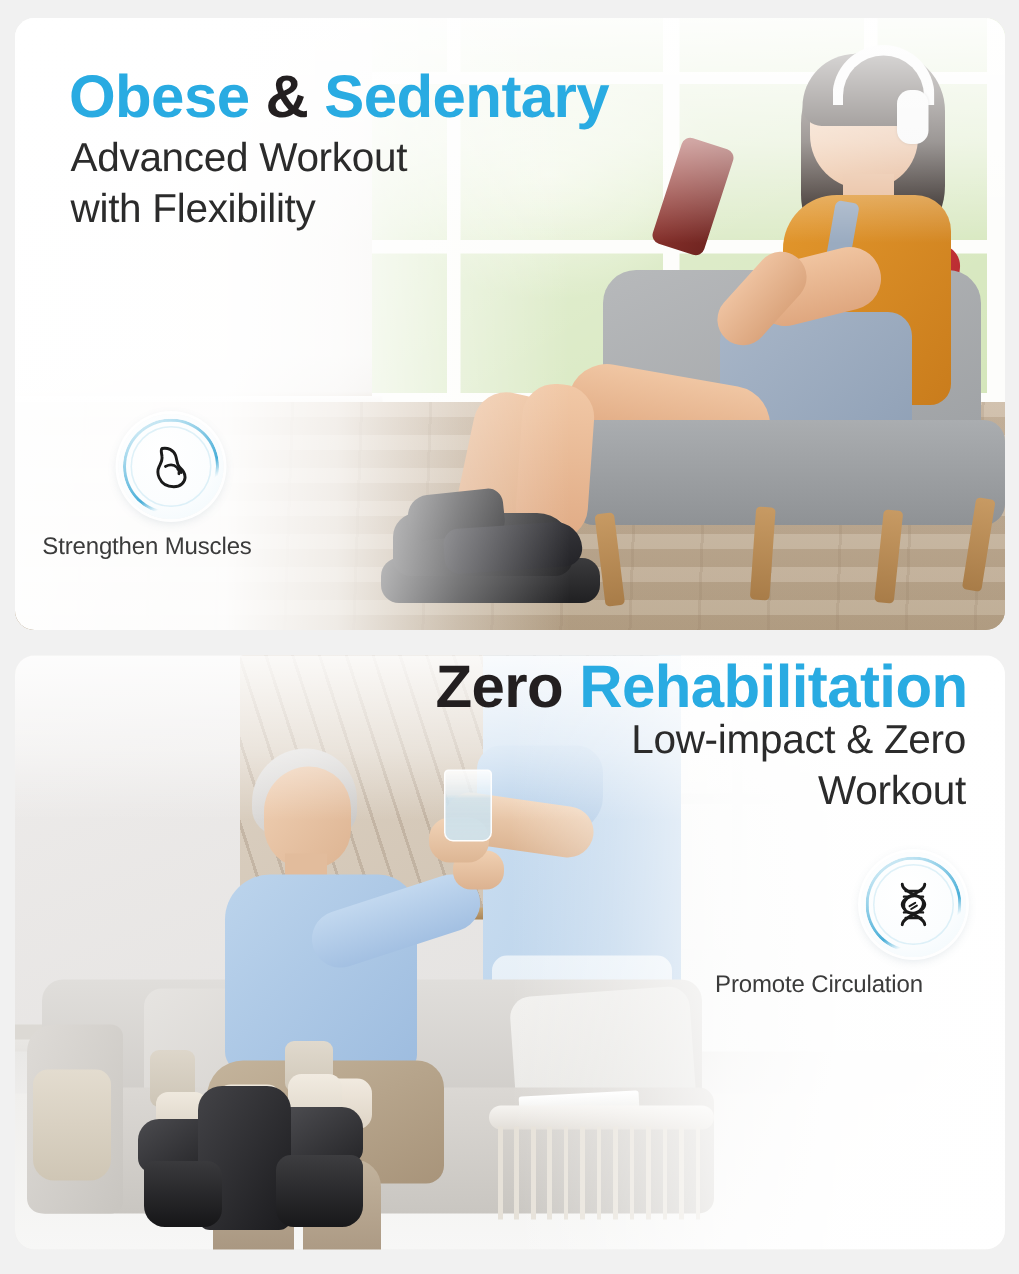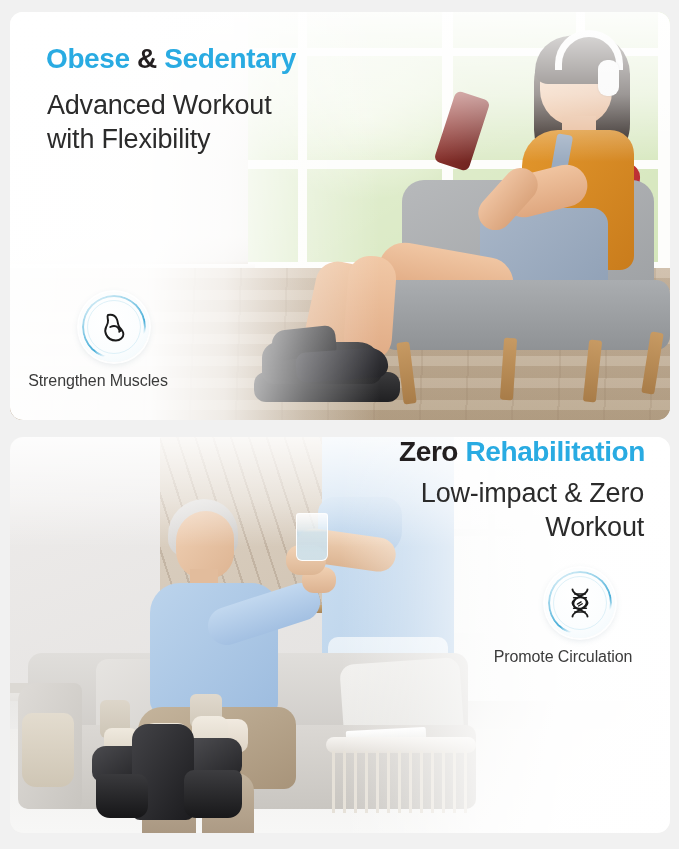--- a/index.html
+++ b/index.html
@@ -493,21 +493,21 @@
     position: absolute; left: 0; top: 0; width: 660px; height: 110px;
     background: linear-gradient(to bottom,
       rgba(255,255,255,.88) 0%, rgba(255,255,255,.45) 58%,
       rgba(255,255,255,0) 100%);
   }
 
   
   .headline {
     position: absolute;
     font-weight: bold;
-    font-size: 28px;
+    font-size: 40px;
     letter-spacing: -.4px;
     white-space: nowrap;
   }
   .hl-blue  { color: #29abe2; }
   .hl-dark  { color: #231f20; }
 
   .subhead {
     position: absolute;
     font-size: 27px;
     color: #2b2b2b;
@@ -522,22 +522,22 @@
   #subhead-bot  { right: 35px; top: 476px; text-align: right; }
 
   
   .feature {
     position: absolute;
     display: flex;
     flex-direction: column;
     align-items: center;
   }
   #feat-burn      { left: 41px;  top: 157px; width: 126px; }
-  #feat-muscle    { left: 41px;  top: 280px; width: 126px; }
-  #feat-circ      { left: 516px; top: 568px; width: 128px; }
+  #feat-muscle    { left: 41px;  top: 264px; width: 126px; }
+  #feat-circ      { left: 516px; top: 568px; width: 128px; align-items: flex-end; }
   #feat-flex      { left: 516px; top: 690px; width: 128px; }
 
   .badge {
     position: relative;
     width: 70px;
     height: 70px;
     border-radius: 50%;
     background:
       radial-gradient(circle at 42% 36%, #ffffff 0%, #fbfdfe 58%, #eef8fc 100%);
     box-shadow:

